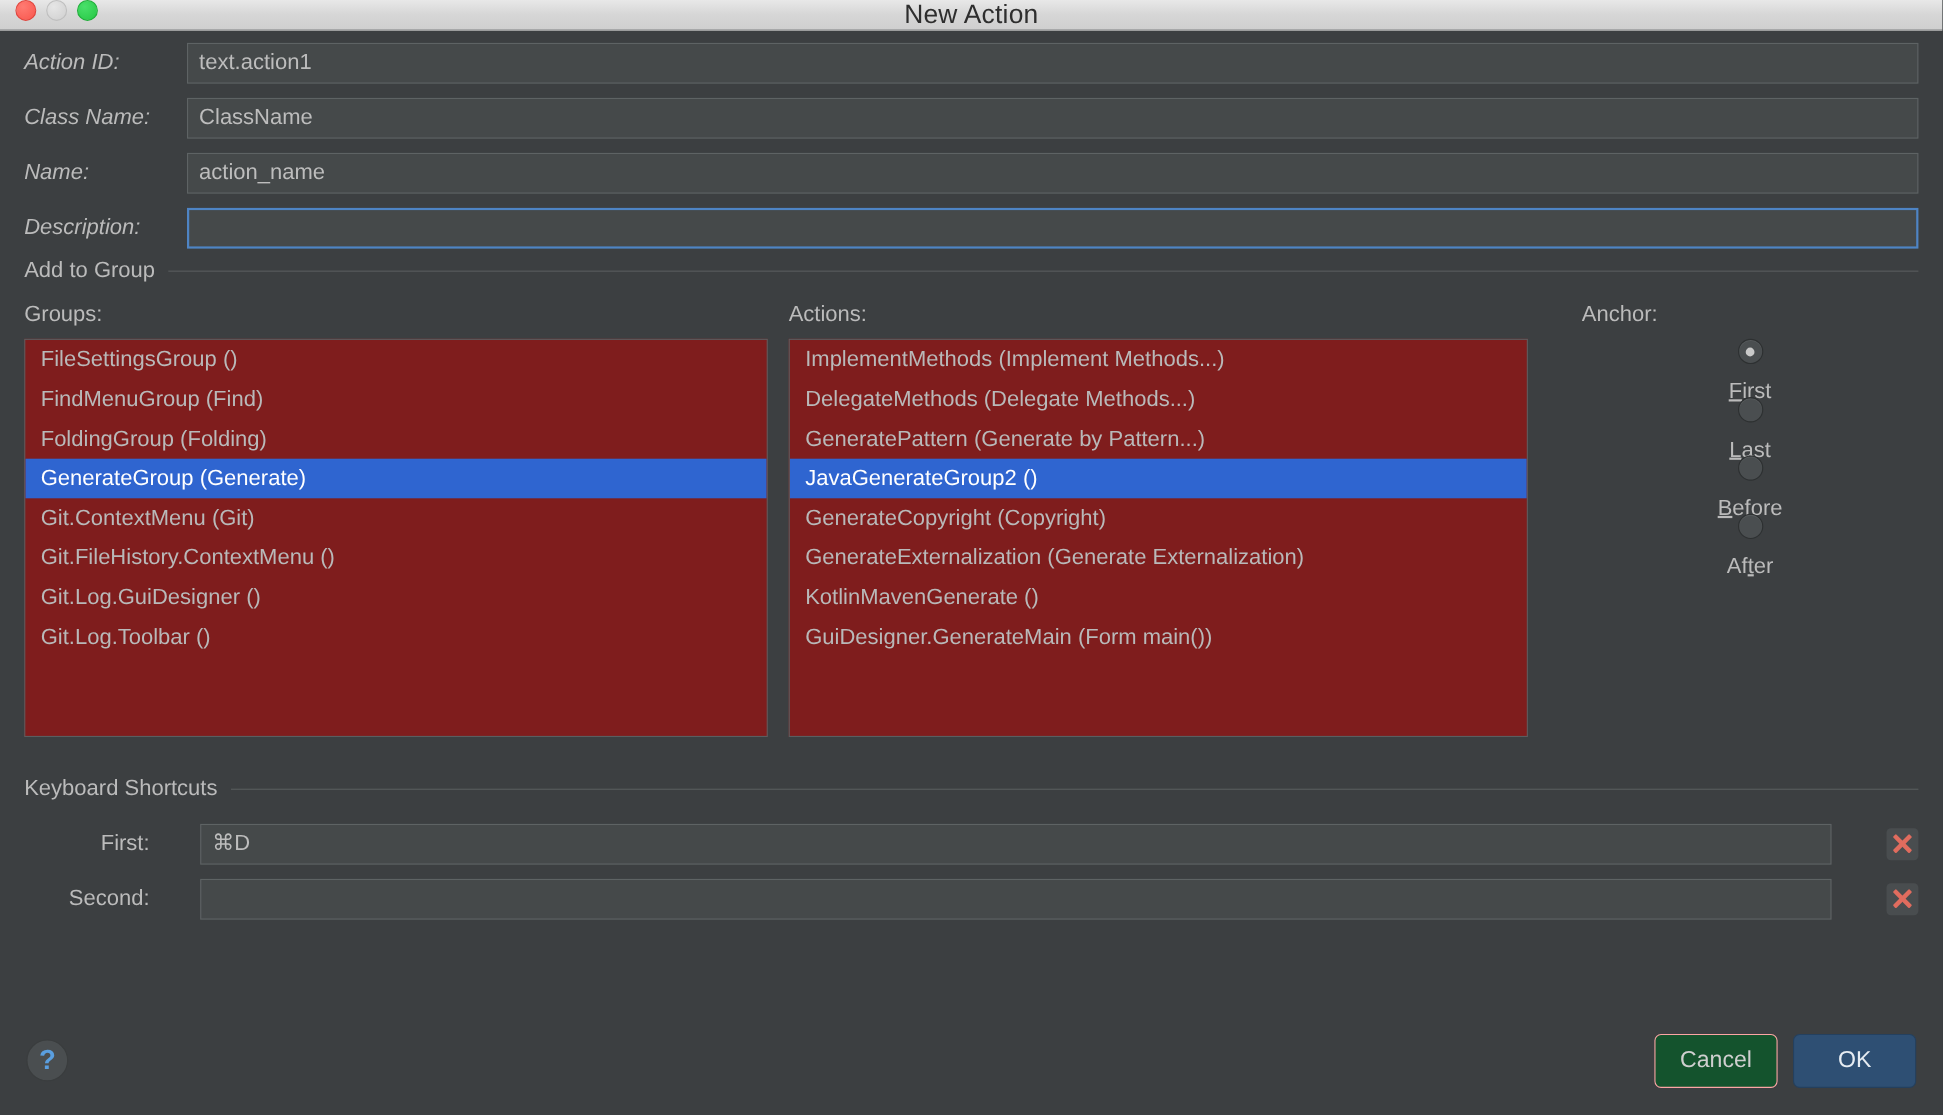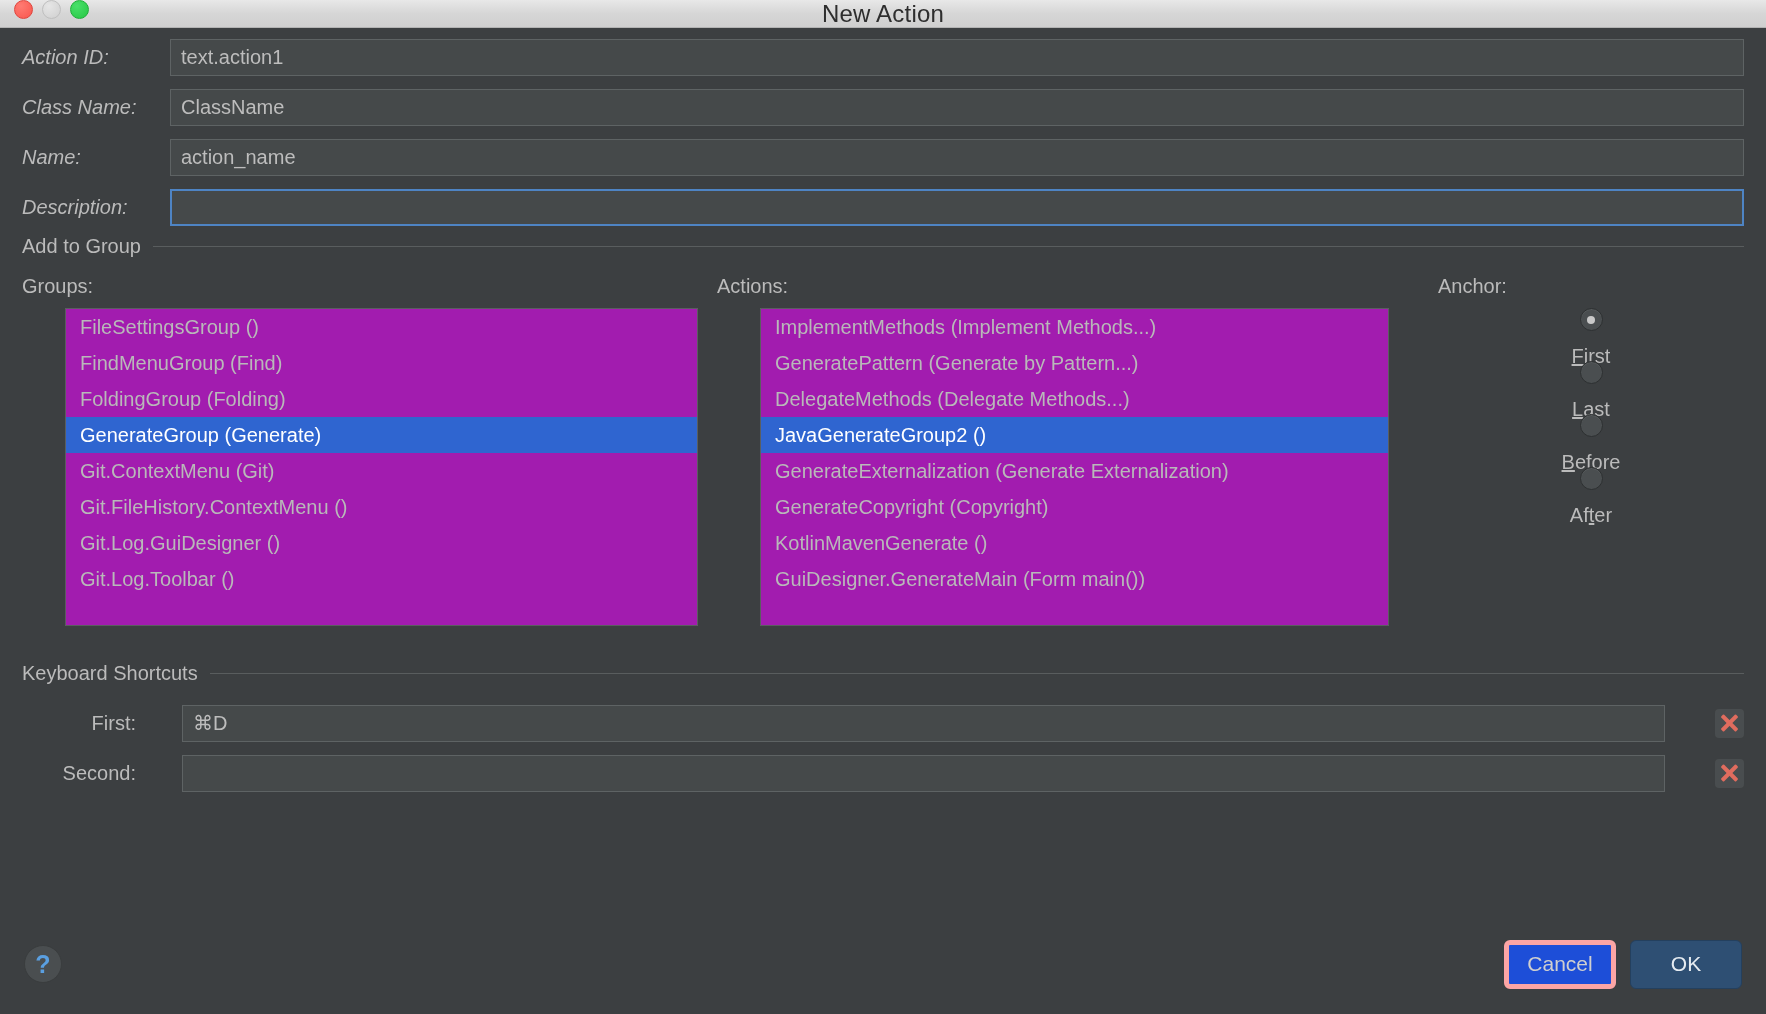--- a/index.html
+++ b/index.html
@@ -46,21 +46,21 @@
   .section-title { font-size: 20px; color: #bbbbbb; white-space: nowrap; }
   .section-line { flex: 1; height: 1px; background: #595d5e; }
 
   
   .lists { display: flex; margin-top: 17px; gap: 19px; }
   .col-groups { width: 676px; }
   .col-actions { width: 672px; }
   .col-anchor { flex: 1; padding-left: 30px; }
   .col-head { font-size: 20px; color: #bbbbbb; margin-bottom: 10px; }
   .listbox {
-    background: #a21caf; border: 1px solid #5a5e60; height: 318px; overflow: hidden; margin-left: 43px;
+    background: #7f1d1d; border: 1px solid #5a5e60; height: 362px; overflow: hidden;
   }
   .litem {
     height: 36px; line-height: 36px; padding: 0 14px;
     font-size: 20px; color: #b9b9b9; white-space: nowrap; overflow: hidden;
   }
   .litem.sel { background: #2f65d0; color: #ffffff; }
 
   
   .radio-row { display: flex; align-items: center; gap: 14px; height: 53px; flex-direction: column; }
   .radio {
@@ -103,21 +103,21 @@
     background: #4a4e50; border: 1px solid #3a3d3e;
     color: #5a9fe0; font-size: 25px; font-weight: bold;
     display: flex; align-items: center; justify-content: center;
   }
   .spacer { flex: 1; }
   .btn {
     min-width: 112px; height: 49px; border-radius: 6px;
     font-size: 21px; display: flex; align-items: center; justify-content: center;
     padding: 0 18px; margin-left: 14px;
   }
-  .btn.cancel { background: #1d4ed8; border: 5px solid #fca5a5; color: #cfcfcf; }
+  .btn.cancel { background: #14532d; border: 1px solid #fca5a5; color: #cfcfcf; }
   .btn.ok { background: #2e4f73; border: 1px solid #24405e; color: #e6ecf2; }
 </style>
 </head>
 <body>
 
 <div class="window">
 
   <div class="titlebar">
     <div class="traffic">
       <div class="tl red"></div>
@@ -164,25 +164,25 @@
           <div class="litem">Git.FileHistory.ContextMenu ()</div>
           <div class="litem">Git.Log.GuiDesigner ()</div>
           <div class="litem">Git.Log.Toolbar ()</div>
         </div>
       </div>
 
       <div class="col-actions">
         <div class="col-head">Actions:</div>
         <div class="listbox">
           <div class="litem">ImplementMethods (Implement Methods...)</div>
+          <div class="litem">DelegateMethods (Delegate Methods...)</div>
           <div class="litem">GeneratePattern (Generate by Pattern...)</div>
-          <div class="litem">DelegateMethods (Delegate Methods...)</div>
           <div class="litem sel">JavaGenerateGroup2 ()</div>
+          <div class="litem">GenerateCopyright (Copyright)</div>
           <div class="litem">GenerateExternalization (Generate Externalization)</div>
-          <div class="litem">GenerateCopyright (Copyright)</div>
           <div class="litem">KotlinMavenGenerate ()</div>
           <div class="litem">GuiDesigner.GenerateMain (Form main())</div>
         </div>
       </div>
 
       <div class="col-anchor">
         <div class="col-head">Anchor:</div>
         <div class="radio-row">
           <div class="radio on">
               <div class="dot"></div>

